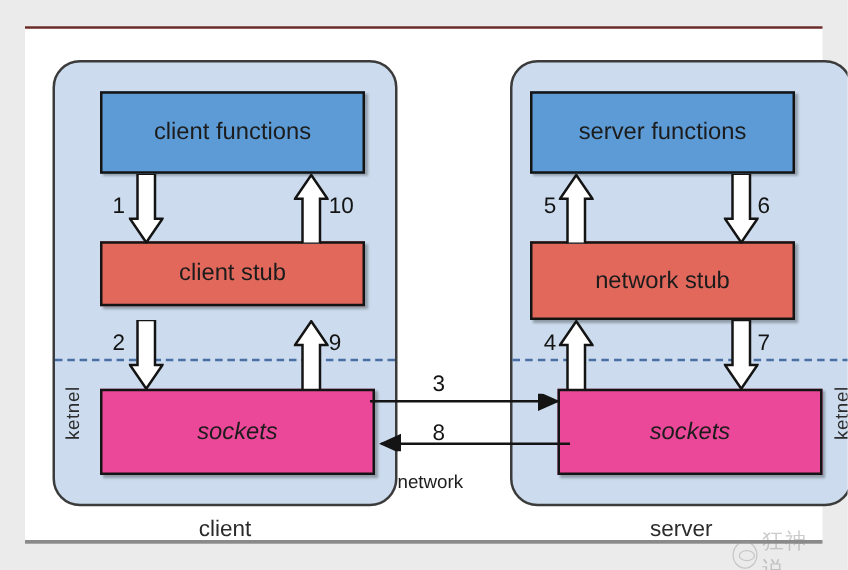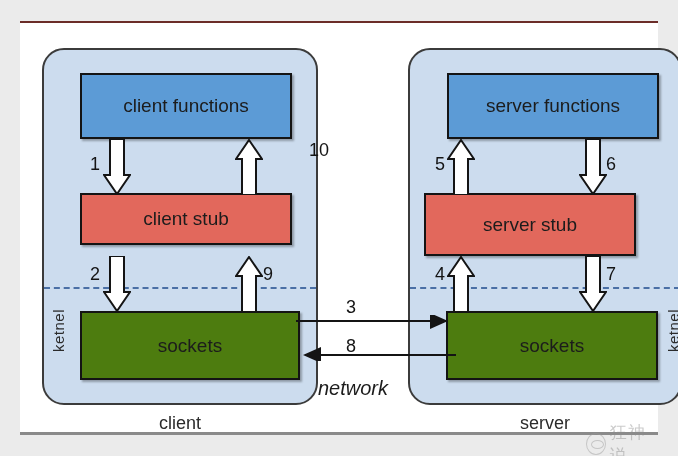--- a/index.html
+++ b/index.html
@@ -64,27 +64,27 @@
     align-items: center;
     justify-content: center;
     text-align: left;
     color: #1c1c1c;
     font-size: 19px;
     line-height: 1.15;
     box-shadow: 2px 2px 2px rgba(0,0,0,0.30);
   }
   .box-blue   { background: #5c9bd6; }
   .box-red    { background: #e2685c; }
-  .box-orange { background: #4d7c0f; }
+  .box-orange { background: #ec4899; font-style: italic; }
 
   .b-cfun  { left: 60px;  top: 50px;  width: 212px; height: 66px; }
   .b-cstub { left: 60px;  top: 170px; width: 212px; height: 52px; }
   .b-csock { left: 60px;  top: 288px; width: 220px; height: 69px; }
 
-  .b-sfun  { left: 404px; top: 50px;  width: 212px; height: 66px; margin-left: 23px; }
+  .b-sfun  { left: 404px; top: 50px;  width: 212px; height: 66px; }
   .b-sstub { left: 404px; top: 170px; width: 212px; height: 63px; }
   .b-ssock { left: 426px; top: 288px; width: 212px; height: 69px; }
 
   
   .varrow {
     position: absolute;
     width: 28px;
   }
   .varrow svg { display: block; width: 28px; height: 100%; }
 
@@ -99,21 +99,21 @@
   .a7  { left: 559px; top: 233px; height: 56px; }
 
   
   .num {
     position: absolute;
     font-size: 18px;
     color: #141414;
     font-family: "Liberation Sans", sans-serif;
   }
   .n1  { left: 70px;  top: 131px; }
-  .n10 { left: 243px; top: 117px; margin-left: 46px; }
+  .n10 { left: 243px; top: 131px; }
   .n2  { left: 70px;  top: 241px; }
   .n9  { left: 243px; top: 241px; }
   .n5  { left: 415px; top: 131px; }
   .n6  { left: 586px; top: 131px; }
   .n4  { left: 415px; top: 241px; }
   .n7  { left: 586px; top: 241px; }
   .n3  { left: 326px; top: 274px; }
   .n8  { left: 326px; top: 313px; }
 
   
@@ -121,22 +121,21 @@
     position: absolute;
     left: 276px;
     top: 292px;
     width: 160px;
     height: 46px;
   }
   .network-label {
     position: absolute;
     left: 298px;
     top: 354px;
-    font-size: 20px;
-    font-style: italic;
+    font-size: 15px;
     color: #1c1c1c;
   }
 
   
   .kernel {
     position: absolute;
     font-size: 15px;
     color: #2b2b2b;
     writing-mode: vertical-rl;
     transform: rotate(180deg);
@@ -237,21 +236,21 @@
 
     <div class="panel panel-server"></div>
     <div class="dashed-line dashed-server"></div>
 
     <div class="box box-blue b-sfun">
       <span>server functions</span>
     </div>
 
     <div class="box box-red b-sstub">
       <div>
-        <div>server stub</div>
+        <div>network stub</div>
       </div>
     </div>
 
     <div class="box box-orange b-ssock">
       <span>sockets</span>
     </div>
 
     <div class="varrow a5">
       <svg viewBox="0 0 28 56" preserveAspectRatio="none">
         <polygon points="14,1 27,20 21,20 21,56 7,56 7,20 1,20" fill="#ffffff" stroke="#141414" stroke-width="2"></polygon>

